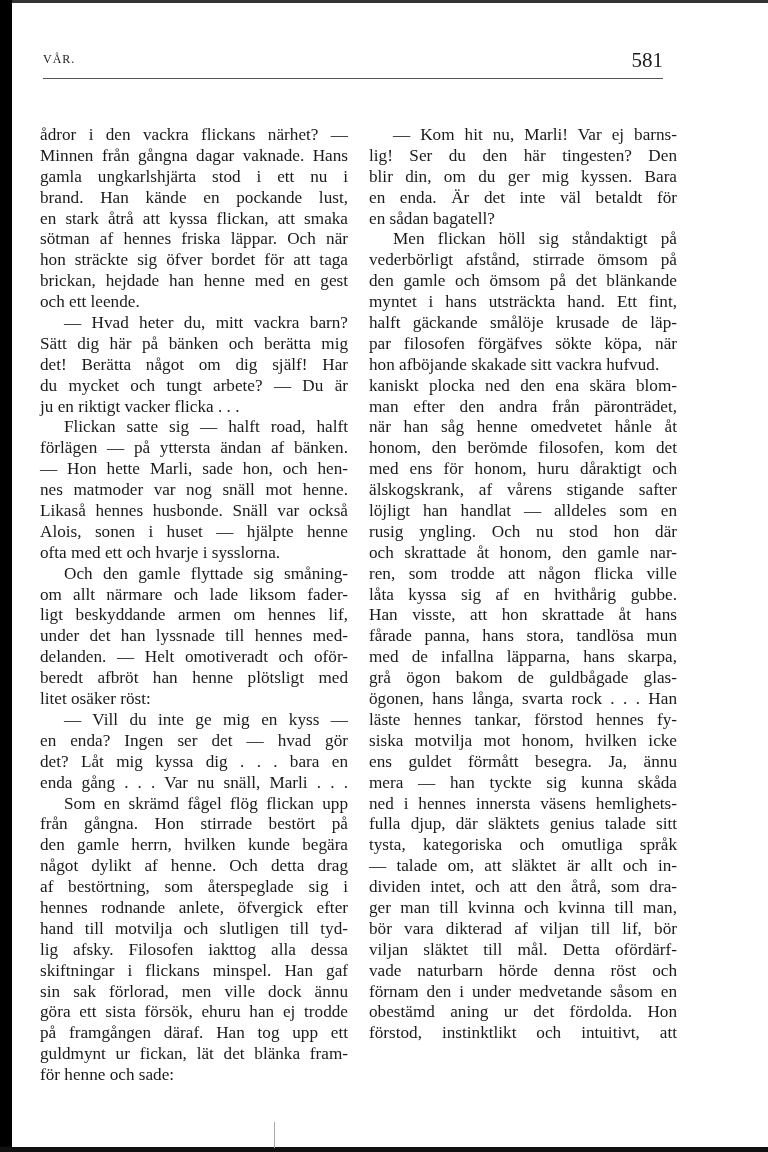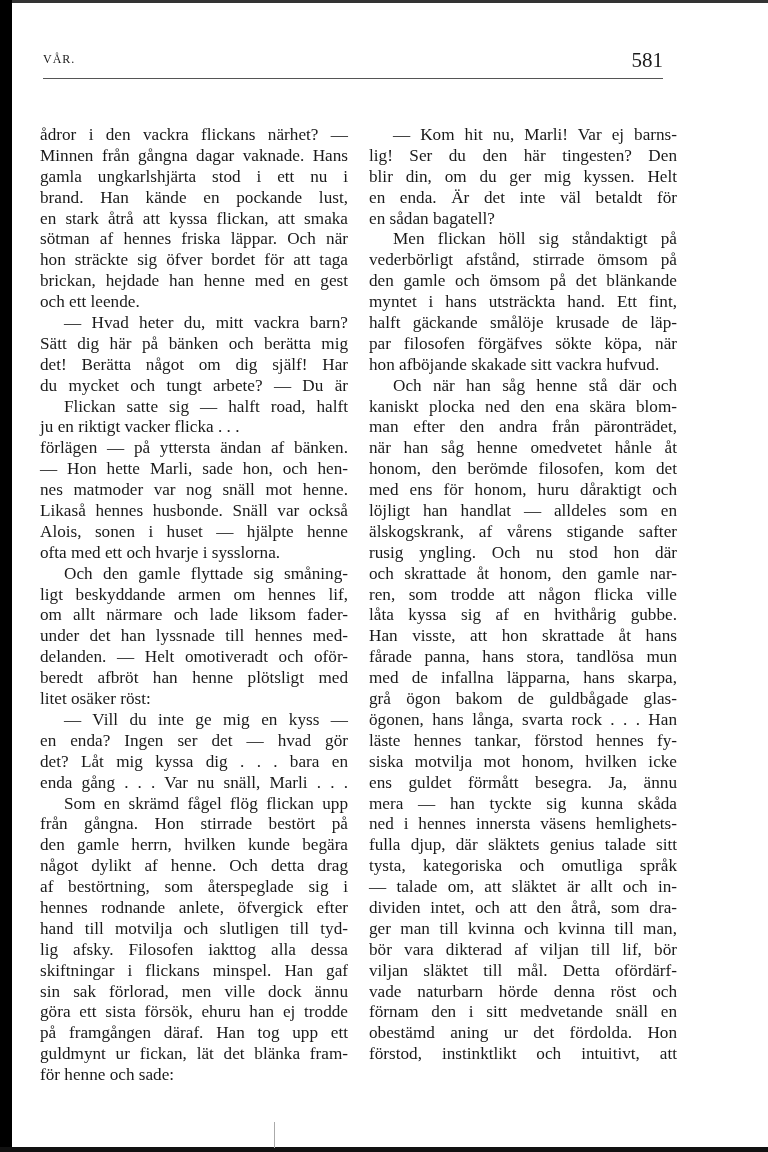--- a/index.html
+++ b/index.html
@@ -62,31 +62,31 @@
     <span class="line">brand.  Han kände en pockande lust,</span>
     <span class="line">en stark åtrå att kyssa flickan, att smaka</span>
     <span class="line">sötman af hennes friska läppar. Och när</span>
     <span class="line">hon sträckte sig öfver bordet för att taga</span>
     <span class="line">brickan, hejdade han henne med en gest</span>
     <span class="line last">och ett leende.</span>
     <span class="line indent">— Hvad heter du, mitt vackra barn?</span>
     <span class="line">Sätt dig här på bänken och berätta mig</span>
     <span class="line">det!  Berätta något om dig själf! Har</span>
     <span class="line">du mycket och tungt arbete? — Du är</span>
+    <span class="line last">ju en riktigt vacker flicka . . .</span>
     <span class="line indent">Flickan satte sig — halft road, halft</span>
-    <span class="line last">ju en riktigt vacker flicka . . .</span>
     <span class="line">förlägen — på yttersta ändan af bänken.</span>
     <span class="line">— Hon hette Marli, sade hon, och hen-</span>
     <span class="line">nes matmoder var nog snäll mot henne.</span>
     <span class="line">Likaså hennes husbonde. Snäll var också</span>
     <span class="line">Alois, sonen i huset — hjälpte henne</span>
     <span class="line last">ofta med ett och hvarje i sysslorna.</span>
     <span class="line indent">Och den gamle flyttade sig småning-</span>
+    <span class="line">om allt närmare och lade liksom fader-</span>
     <span class="line">ligt beskyddande armen om hennes lif,</span>
-    <span class="line">om allt närmare och lade liksom fader-</span>
     <span class="line">under det han lyssnade till hennes med-</span>
     <span class="line">delanden. — Helt omotiveradt och oför-</span>
     <span class="line">beredt afbröt han henne plötsligt med</span>
     <span class="line last">litet osäker röst:</span>
     <span class="line indent">— Vill du inte ge mig en kyss —</span>
     <span class="line">en enda?  Ingen ser det — hvad gör</span>
     <span class="line">det?  Låt mig kyssa dig . . . bara en</span>
     <span class="line">enda gång . . .  Var nu snäll, Marli . . .</span>
     <span class="line indent">Som en skrämd fågel flög flickan upp</span>
     <span class="line">från gångna.  Hon stirrade bestört på</span>
@@ -99,38 +99,37 @@
     <span class="line">skiftningar i flickans minspel.  Han gaf</span>
     <span class="line">sin sak förlorad, men ville dock ännu</span>
     <span class="line">göra ett sista försök, ehuru han ej trodde</span>
     <span class="line">på framgången däraf.  Han tog upp ett</span>
     <span class="line">guldmynt ur fickan, lät det blänka fram-</span>
     <span class="line last">för henne och sade:</span>
   </div>
 <div class="column col-right" id="col-right">
     <span class="line indent">— Kom hit nu, Marli! Var ej barns-</span>
     <span class="line">lig!  Ser du den här tingesten?  Den</span>
-    <span class="line">blir din, om du ger mig kyssen.  Helt</span>
+    <span class="line">blir din, om du ger mig kyssen.  Bara</span>
     <span class="line">en enda.  Är det inte väl betaldt för</span>
     <span class="line last">en sådan bagatell?</span>
     <span class="line indent">Men flickan höll sig ståndaktigt på</span>
     <span class="line">vederbörligt afstånd, stirrade ömsom på</span>
     <span class="line">den gamle och ömsom på det blänkande</span>
     <span class="line">myntet i hans utsträckta hand.  Ett fint,</span>
     <span class="line">halft gäckande smålöje krusade de läp-</span>
     <span class="line">par filosofen förgäfves sökte köpa, när</span>
     <span class="line last">hon afböjande skakade sitt vackra hufvud.</span>
-    <span class="line indent">Och när han såg henne stå där och</span>
     <span class="line">kaniskt plocka ned den ena skära blom-</span>
     <span class="line">man efter den andra från päronträdet,</span>
     <span class="line">när han såg henne omedvetet hånle åt</span>
     <span class="line">honom, den berömde filosofen, kom det</span>
     <span class="line">med ens för honom, huru dåraktigt och</span>
+    <span class="line">älskogskrank, af vårens stigande safter</span>
     <span class="line">löjligt han handlat — alldeles som en</span>
-    <span class="line">älskogskrank, af vårens stigande safter</span>
     <span class="line">rusig yngling.  Och nu stod hon där</span>
     <span class="line">och skrattade åt honom, den gamle nar-</span>
     <span class="line">ren, som trodde att någon flicka ville</span>
     <span class="line">låta kyssa sig af en hvithårig gubbe.</span>
     <span class="line">Han visste, att hon skrattade åt hans</span>
     <span class="line">fårade panna, hans stora, tandlösa mun</span>
     <span class="line">med de infallna läpparna, hans skarpa,</span>
     <span class="line">grå ögon bakom de guldbågade glas-</span>
     <span class="line">ögonen, hans långa, svarta rock . . . Han</span>
     <span class="line">läste hennes tankar, förstod hennes fy-</span>
@@ -139,16 +138,16 @@
     <span class="line">mera — han tyckte sig kunna skåda</span>
     <span class="line">ned i hennes innersta väsens hemlighets-</span>
     <span class="line">fulla djup, där släktets genius talade sitt</span>
     <span class="line">tysta, kategoriska och omutliga språk</span>
     <span class="line">— talade om, att släktet är allt och in-</span>
     <span class="line">dividen intet, och att den åtrå, som dra-</span>
     <span class="line">ger man till kvinna och kvinna till man,</span>
     <span class="line">bör vara dikterad af viljan till lif, bör</span>
     <span class="line">viljan släktet till mål.  Detta ofördärf-</span>
     <span class="line">vade naturbarn hörde denna röst och</span>
-    <span class="line">förnam den i sitt medvetande snäll en</span>
+    <span class="line">förnam den i under medvetande såsom en</span>
     <span class="line">obestämd aning ur det fördolda.  Hon</span>
     <span class="line">förstod, instinktlikt och intuitivt, att</span>
   </div>
 
 </body></html>

